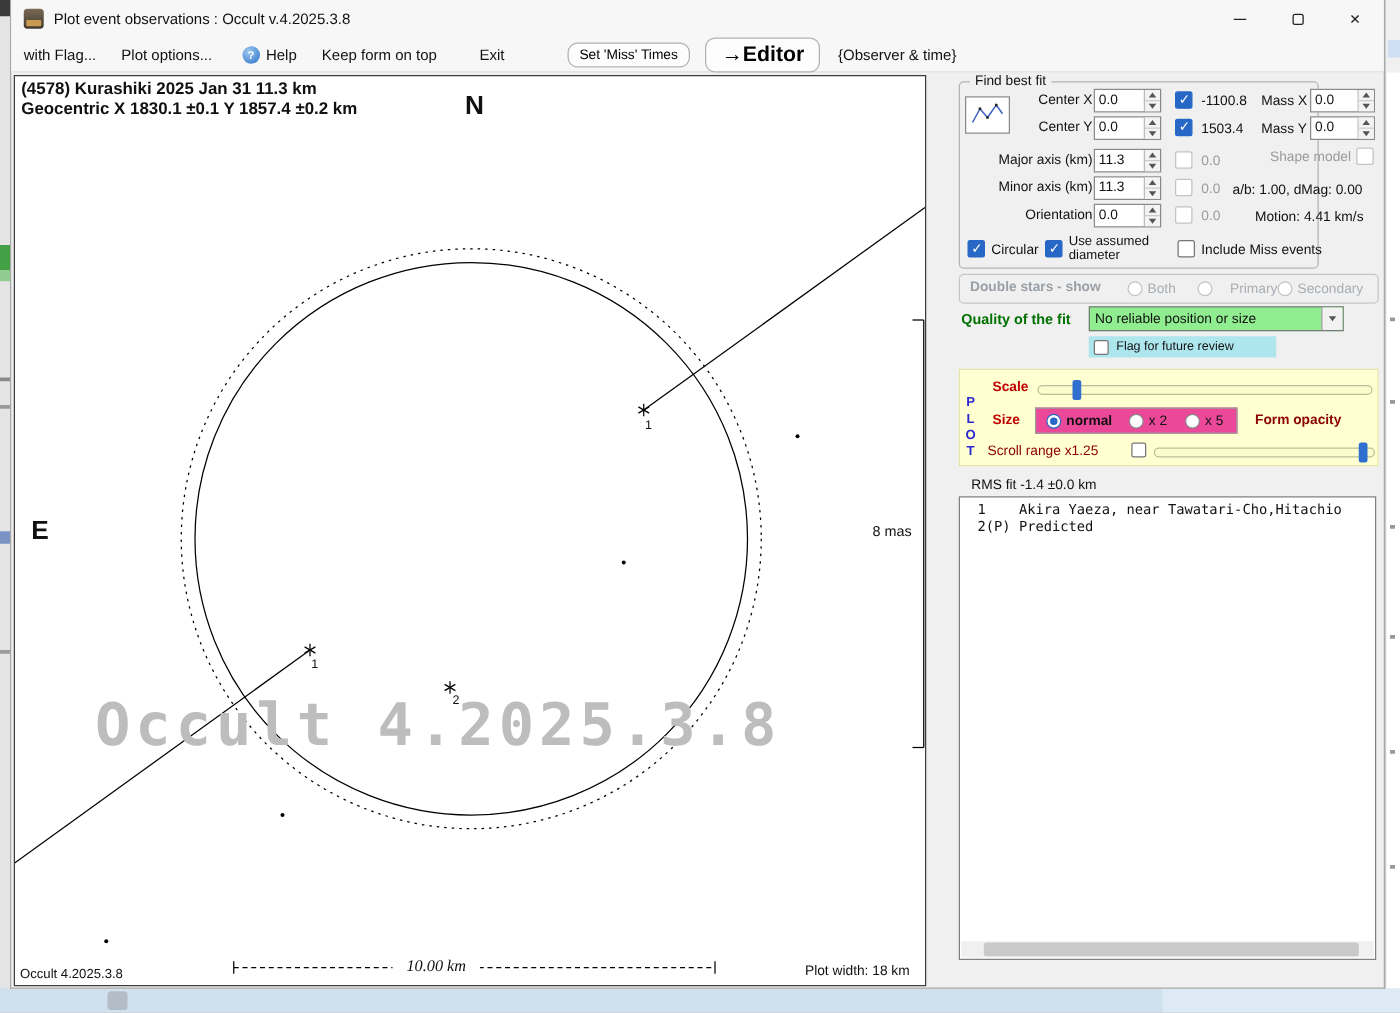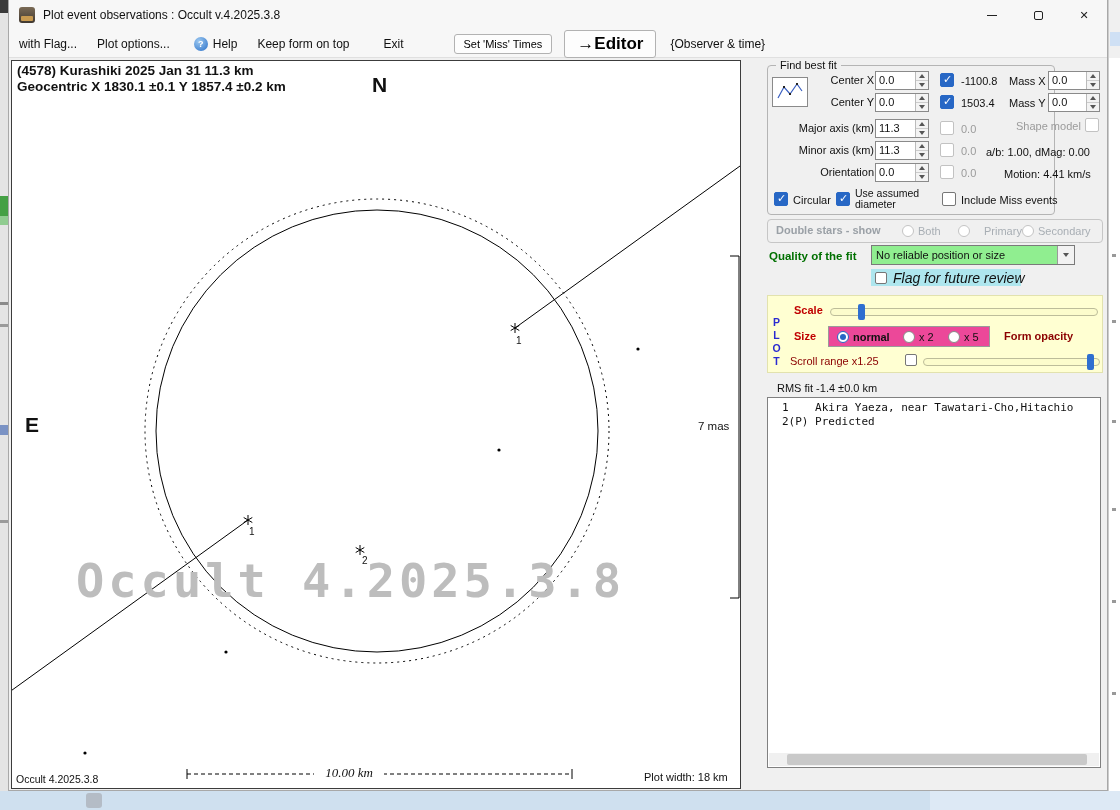--- a/index.html
+++ b/index.html
@@ -12,21 +12,21 @@
 .app-ic::after{content:"";position:absolute;left:2px;bottom:2px;width:12px;height:5px;background:#c89a50;border-radius:1px}
 .wtitle{margin-left:8px;font-size:12px;white-space:nowrap}
 .wbtns{margin-left:auto;display:flex;height:30px}
 .wbtn{width:46px;height:30px;display:flex;align-items:center;justify-content:center;font-size:11px;color:#222}
 .min-glyph{width:10px;height:1px;background:#222}
 .max-glyph{width:9px;height:9px;border:1px solid #222;border-radius:2px}
 .menubar{position:absolute;left:0;top:30px;right:0;height:28px;background:#f7f7f7;border-bottom:1px solid #e0e0e0;display:flex;align-items:center;font-size:12px}
 .mi{padding:4px 10px;white-space:nowrap;display:flex;align-items:center}
 .help-ic{width:14px;height:14px;border-radius:50%;background:radial-gradient(circle at 35% 30%,#9cc8f0,#2a70c8);color:#fff;font-size:9px;font-weight:bold;display:inline-flex;align-items:center;justify-content:center;margin-right:5px}
 .help-ic::after{content:"?"}
-.mbtn{border:1px solid #b2b2b2;border-radius:3px;background:#fdfdfd;padding:3px 9px;font-size:11px;margin-left:12px;white-space:nowrap}
+.mbtn{border:1px solid #b2b2b2;border-radius:8px;background:#fdfdfd;padding:3px 9px;font-size:11px;margin-left:12px;white-space:nowrap}
 .mbtn.bold{font-weight:bold;font-size:17px;padding:3px 12px}
 .obs{margin-left:14px;font-size:12px;white-space:nowrap}
 .plot{position:absolute;left:2px;top:60px;width:730px;height:729px;background:#fff;border:1px solid #3c3c3c}
 .plot svg{position:absolute;left:0;top:0}
 .pt{position:absolute;white-space:nowrap}
 .b{font-weight:bold}
 .big{font-size:21px;font-weight:bold}
 .ptitle{font-size:13.5px;font-weight:bold}
 .watermark{font-family:"DejaVu Sans Mono","Liberation Mono",monospace;font-weight:bold;font-size:47px;color:#bdbdbd;letter-spacing:4px}
 .kmlbl{font-family:"Liberation Serif",serif;font-style:italic;font-size:13px;background:#fff;text-align:center;padding:0 3px}
@@ -51,21 +51,21 @@
 .cb.small{width:12px;height:12px}
 .cb.inline{position:static;flex:0 0 auto}
 .radio{position:absolute;width:12px;height:12px;border:1px solid #8a8a8a;border-radius:50%;background:#fff}
 .radio.sel{border-color:#2767c5}
 .radio.sel::after{content:"";position:absolute;left:2px;top:2px;width:6px;height:6px;border-radius:50%;background:#2767c5}
 .radio.dis{border-color:#c4c4c4}
 .dd{position:absolute;height:20px;border:1px solid #7a7a7a;background:#90ee90;display:flex}
 .dd .dtext{flex:1;padding:3px 4px;font-size:11px;white-space:nowrap;overflow:hidden}
 .dd .dbtn{width:17px;border-left:1px solid #9a9a9a;background:#f2f2f2;display:flex;align-items:center;justify-content:center}
 .flagbox{position:absolute;background:#aee6ee;display:flex;align-items:center;padding:1px 4px;gap:6px}
-.flag-lbl{font-style:italic;font-size:14px;white-space:nowrap}
+.flag-lbl{font-size:10px;white-space:nowrap}
 .ypanel{position:absolute;background:#ffffd2;border:1px solid #e2e2ae}
 .track{position:absolute;height:8px;background:#fcfccc;border:1px solid #bdbd9a;border-radius:4px}
 .thumb{position:absolute;width:7px;height:16px;background:#2f6fd0;border-radius:2px}
 .red{color:#c00000;font-weight:bold}
 .maroon{color:#8b0000}
 .plotword{position:absolute;width:11px;font-size:10.5px;font-weight:bold;color:#2a2ad0;line-height:13px;word-break:break-all;text-align:center}
 .rbox{position:absolute;background:#ec4899;border:1px solid #9a9a9a}
 .listbox{position:absolute;background:#fff;border:1px solid #808080;font-family:"DejaVu Sans Mono","Liberation Mono",monospace;font-size:11px;overflow:hidden}
 .lline{white-space:pre;padding-left:14px;line-height:14px}
 .hscroll{position:absolute;left:1px;right:1px;bottom:1px;height:13px;background:#f0f0f0}
@@ -174,21 +174,21 @@
         </g>
       </svg>
       <span class="pt ptitle" style="left:5px;top:2px">(4578) Kurashiki  2025 Jan 31   11.3 km</span>
       <span class="pt ptitle" style="left:5px;top:18px">Geocentric  X  1830.1 ±0.1  Y 1857.4 ±0.2 km</span>
       <span class="pt big" style="left:360px;top:12px">N</span>
       <span class="pt big" style="left:13px;top:352px">E</span>
       <span class="pt mk" style="left:504px;top:274px">1</span>
       <span class="pt mk" style="left:237px;top:465px">1</span>
       <span class="pt mk" style="left:350px;top:494px">2</span>
       <span class="pt watermark" style="left:64px;top:492px">Occult 4.2025.3.8</span>
-      <span class="pt" style="left:686px;top:359px;font-size:11.5px">7 mas</span>
+      <span class="pt" style="left:686px;top:359px;font-size:11.5px">8 mas</span>
       <span class="pt kmlbl" style="left:302px;top:704px;width:70px">10.00 km</span>
       <span class="pt" style="left:4px;top:712px;font-size:10.5px">Occult 4.2025.3.8</span>
       <span class="pt" style="left:632px;top:710px;font-size:11px">Plot width: 18 km</span>
     </div>
 
     <div class="panel">
 
       <div class="grp" style="left:4px;top:5px;width:288px;height:150px">
         <span class="legend">Find best fit</span>
         <button class="chartbtn" style="left:4px;top:11px">

